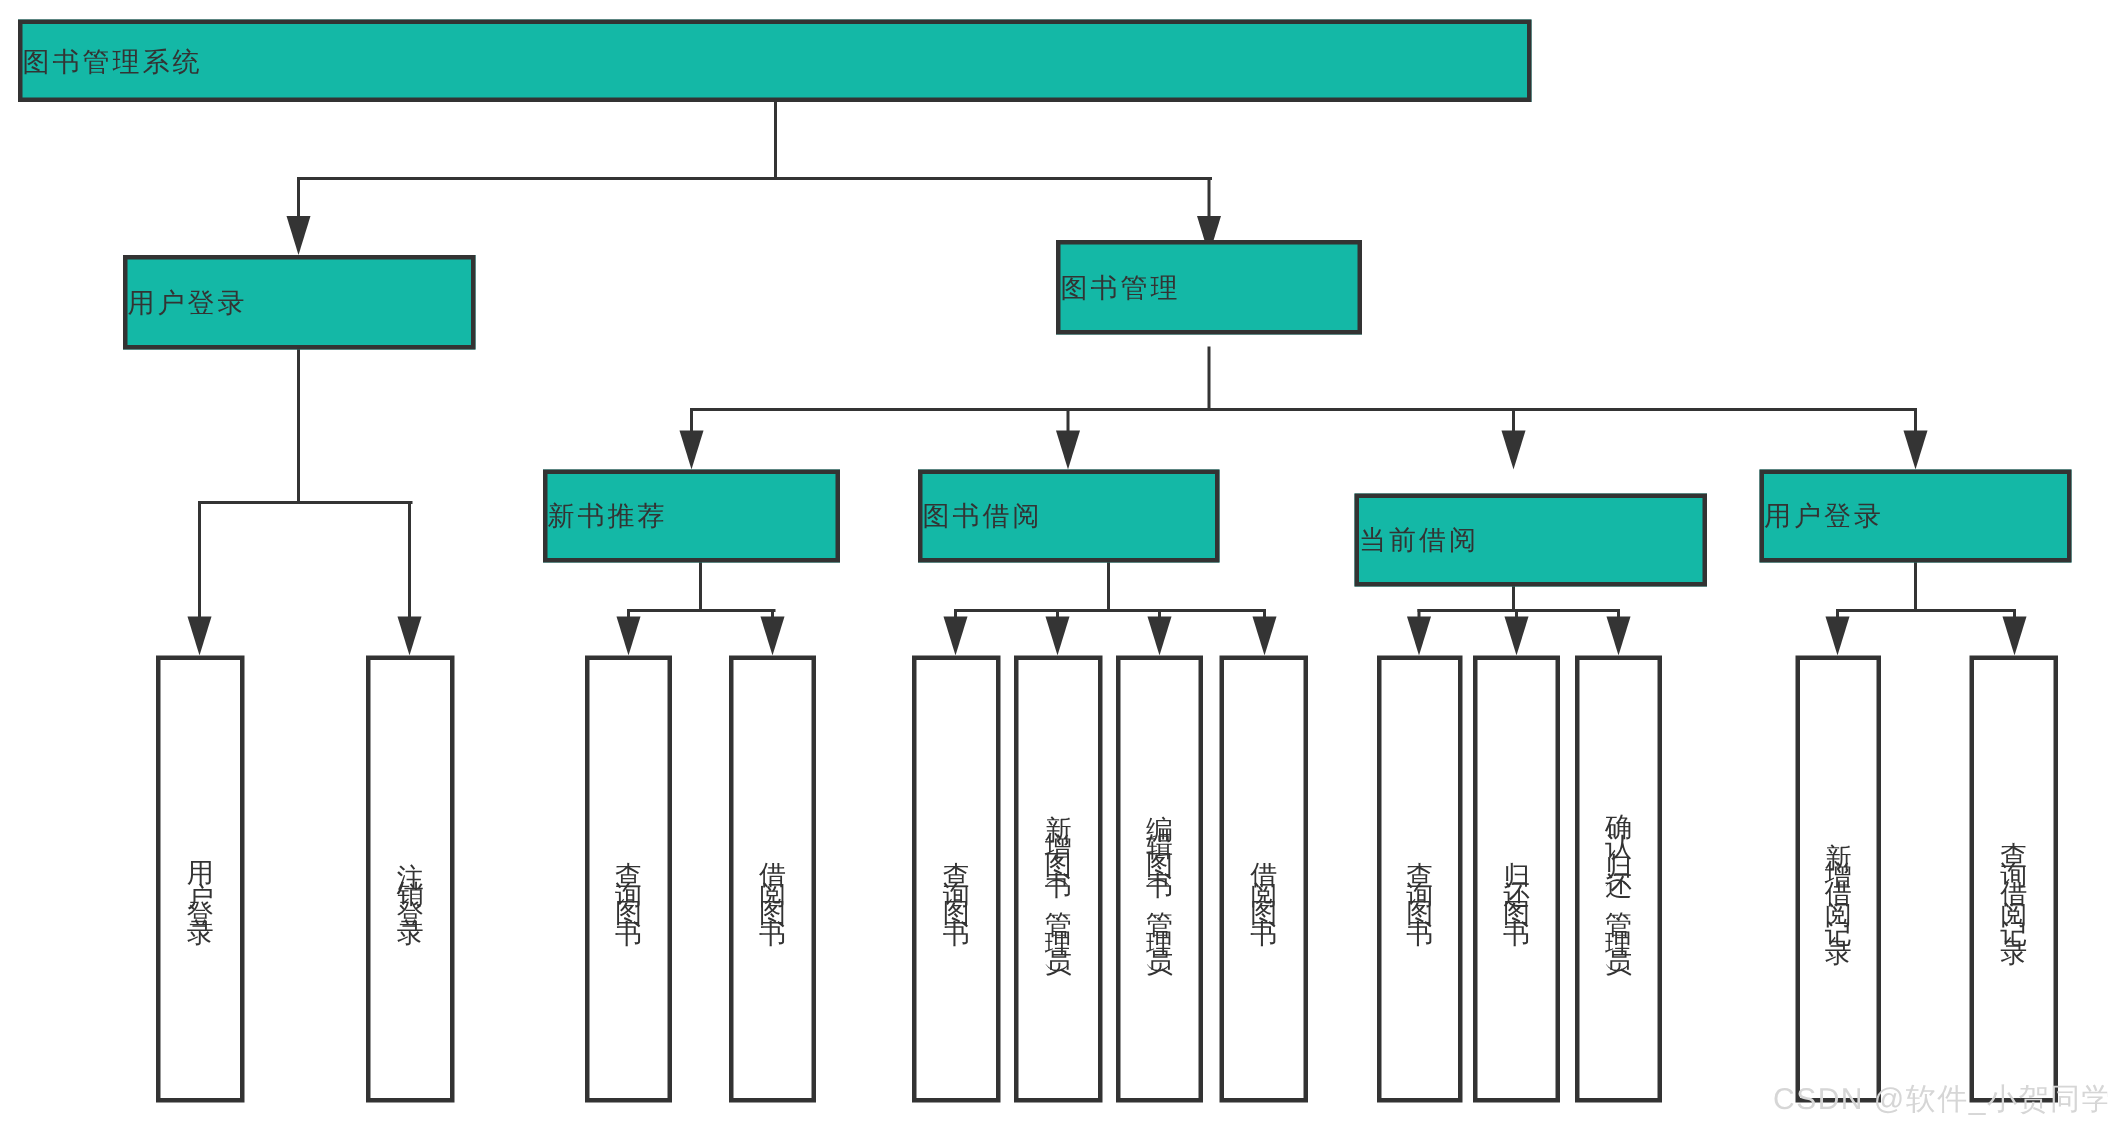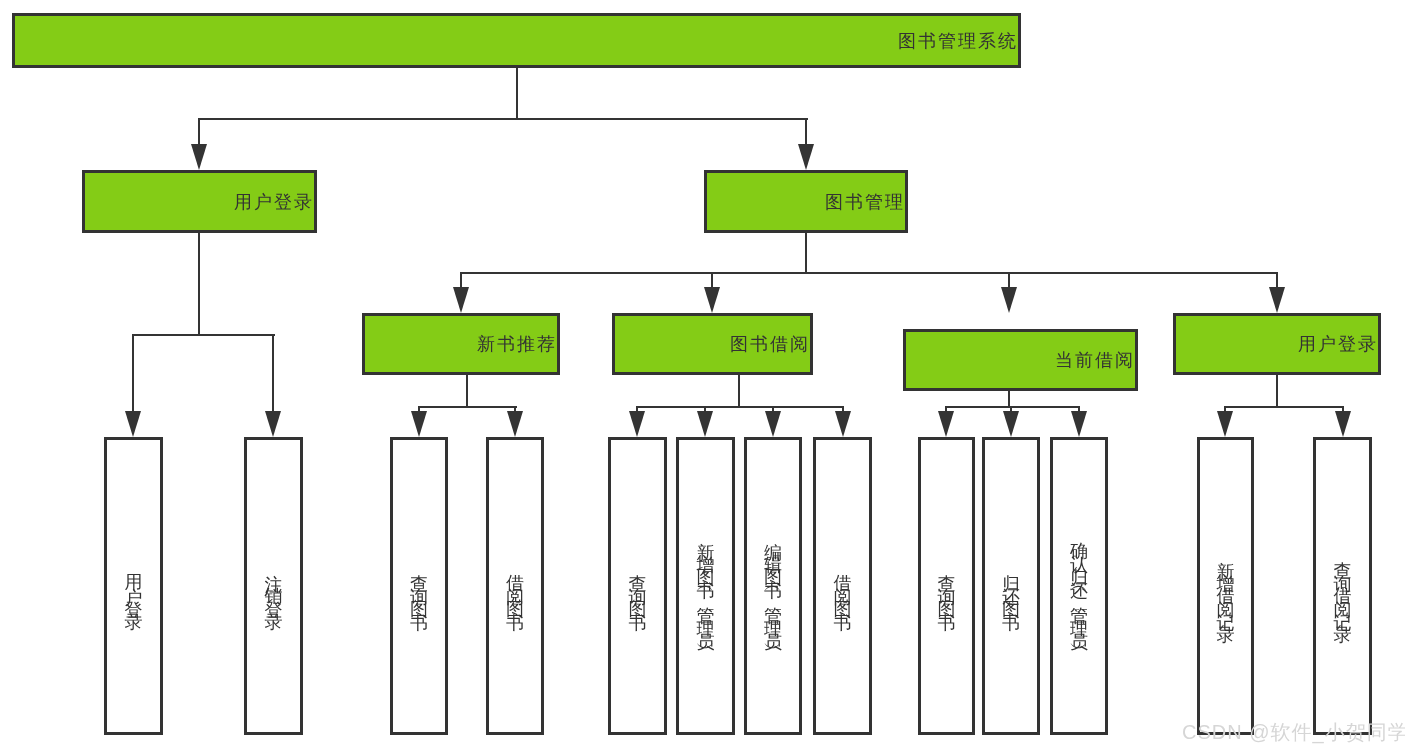--- a/index.html
+++ b/index.html
@@ -1,21 +1,21 @@
 <!DOCTYPE html>
 <html><head>
 <meta charset="utf-8">
 <style>
   html,body{margin:0;padding:0;background:#ffffff;}
   body{width:1405px;height:747px;font-family:"Liberation Sans","DejaVu Sans",sans-serif;}
   .canvas{position:relative;width:1405px;height:747px;background:#ffffff;overflow:hidden;}
 
   .node{
-    position:absolute;box-sizing:border-box;background:#84cc16;
-    border:3px solid #333333;display:flex;align-items:center;justify-content:flex-end;
+    position:absolute;box-sizing:border-box;background:#14b8a6;
+    border:3px solid #333333;display:flex;align-items:center;justify-content:flex-start;
     color:#333333;font-size:18px;letter-spacing:2px;z-index:2;
   }
   .leaf{
     position:absolute;box-sizing:border-box;background:#ffffff;
     border:3px solid #333333;display:flex;align-items:center;justify-content:center;
     color:#333333;font-size:18px;z-index:2;top:437px;height:298px;
   }
   .leaf .vtext{
     writing-mode:vertical-lr;text-orientation:mixed;
     letter-spacing:13px;line-height:1;white-space:nowrap;
@@ -36,21 +36,21 @@
 
 <div class="canvas">
 
   <div class="node" style="left:12px;top:13px;width:1009px;height:55px;">
     <span>图书管理系统</span>
   </div>
 
   <div class="node" style="left:82px;top:170px;width:235px;height:63px;">
     <span>用户登录</span>
   </div>
-  <div class="node" style="left:704px;top:170px;width:204px;height:63px;">
+  <div class="node" style="left:704px;top:160px;width:204px;height:63px;">
     <span>图书管理</span>
   </div>
 
   <div class="node" style="left:612px;top:313px;width:201px;height:62px;">
     <span>图书借阅</span>
   </div>
   <div class="node" style="left:362px;top:313px;width:198px;height:62px;">
     <span>新书推荐</span>
   </div>
   <div class="node" style="left:903px;top:313px;width:235px;height:62px;margin-top:16px;">

